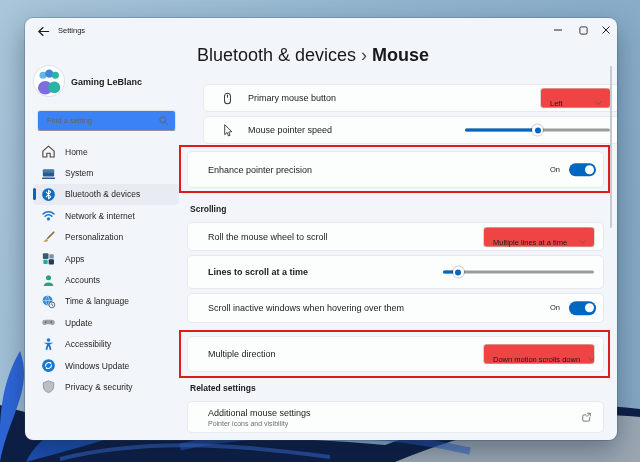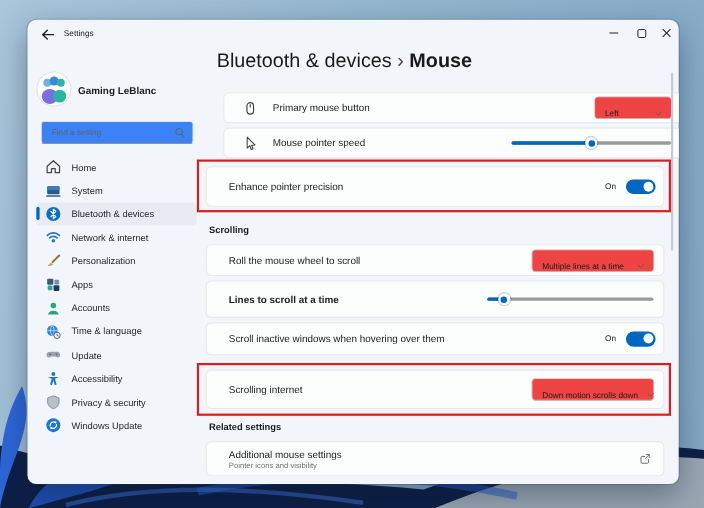--- a/index.html
+++ b/index.html
@@ -241,36 +241,36 @@
               <svg viewBox="0 0 16 16">
                 <circle cx="8" cy="3.2" r="1.9" fill="#1a78d4"></circle>
                 <path d="M2.6 6 H13.4 L9.6 7.7 L11.2 13.4 L9.5 14 L8 9.4 L6.5 14 L4.8 13.4 L6.4 7.7 Z" fill="#1a78d4"></path>
               </svg>
             </span>
           <span class="nlabel">Accessibility</span>
         </div>
         <div class="nav-item">
           <span class="nicon">
               <svg viewBox="0 0 16 16">
-                <path d="M8 2 L13.5 4 V8 C13.5 11.4 11.2 13.3 8 14.5 C4.8 13.3 2.5 11.4 2.5 8 V4 Z" fill="#b9c0c7" stroke="#868f98" stroke-width=".9"></path>
-              </svg>
-            </span>
-          <span class="nlabel">Privacy &amp; security</span>
-        </div>
-        <div class="nav-item">
-          <span class="nicon">
-              <svg viewBox="0 0 16 16">
                 <circle cx="8" cy="8" r="6.8" fill="#1877cf"></circle>
                 <path d="M4.9 8.6 a3.3 3.3 0 0 1 5.5 -2.9" stroke="#fff" stroke-width="1.2" fill="none" stroke-linecap="round"></path>
                 <path d="M11.1 7.4 a3.3 3.3 0 0 1 -5.5 2.9" stroke="#fff" stroke-width="1.2" fill="none" stroke-linecap="round"></path>
                 <path d="M10.9 3.9 L10.6 6 L8.7 5.2 Z" fill="#fff"></path>
                 <path d="M5.1 12.1 L5.4 10 L7.3 10.8 Z" fill="#fff"></path>
               </svg>
             </span>
           <span class="nlabel">Windows Update</span>
+        </div>
+        <div class="nav-item">
+          <span class="nicon">
+              <svg viewBox="0 0 16 16">
+                <path d="M8 2 L13.5 4 V8 C13.5 11.4 11.2 13.3 8 14.5 C4.8 13.3 2.5 11.4 2.5 8 V4 Z" fill="#b9c0c7" stroke="#868f98" stroke-width=".9"></path>
+              </svg>
+            </span>
+          <span class="nlabel">Privacy &amp; security</span>
         </div>
       </div>
     </div>
 
     <div class="breadcrumb">
       <span class="root">Bluetooth &amp; devices</span><span class="sep">›</span><span class="cur">Mouse</span>
     </div>
 
     <div class="card has-icon" style="top:66px;height:28px;">
       <span class="ricon">
@@ -343,21 +343,21 @@
       <div class="toggle-wrap">
         <span class="toggle-state">On</span>
         <div class="toggle">
             <div class="toggle-knob"></div>
           </div>
       </div>
     </div>
 
     <div class="hl-box" style="top:312px;"></div>
     <div class="card" style="top:318px;height:36px;">
-      <span class="rlabel">Scrolling internet</span>
+      <span class="rlabel">Multiple direction</span>
       <div class="dropdown" style="width:112px;">
         <span class="dd-value">Down motion scrolls down</span>
         <span class="dd-chev">
             <svg viewBox="0 0 16 16">
               <path d="M3.5 6 L8 10.3 L12.5 6" stroke="#5a5a5a" stroke-width="1.4" fill="none" stroke-linecap="round" stroke-linejoin="round"></path>
             </svg>
           </span>
       </div>
     </div>
 

